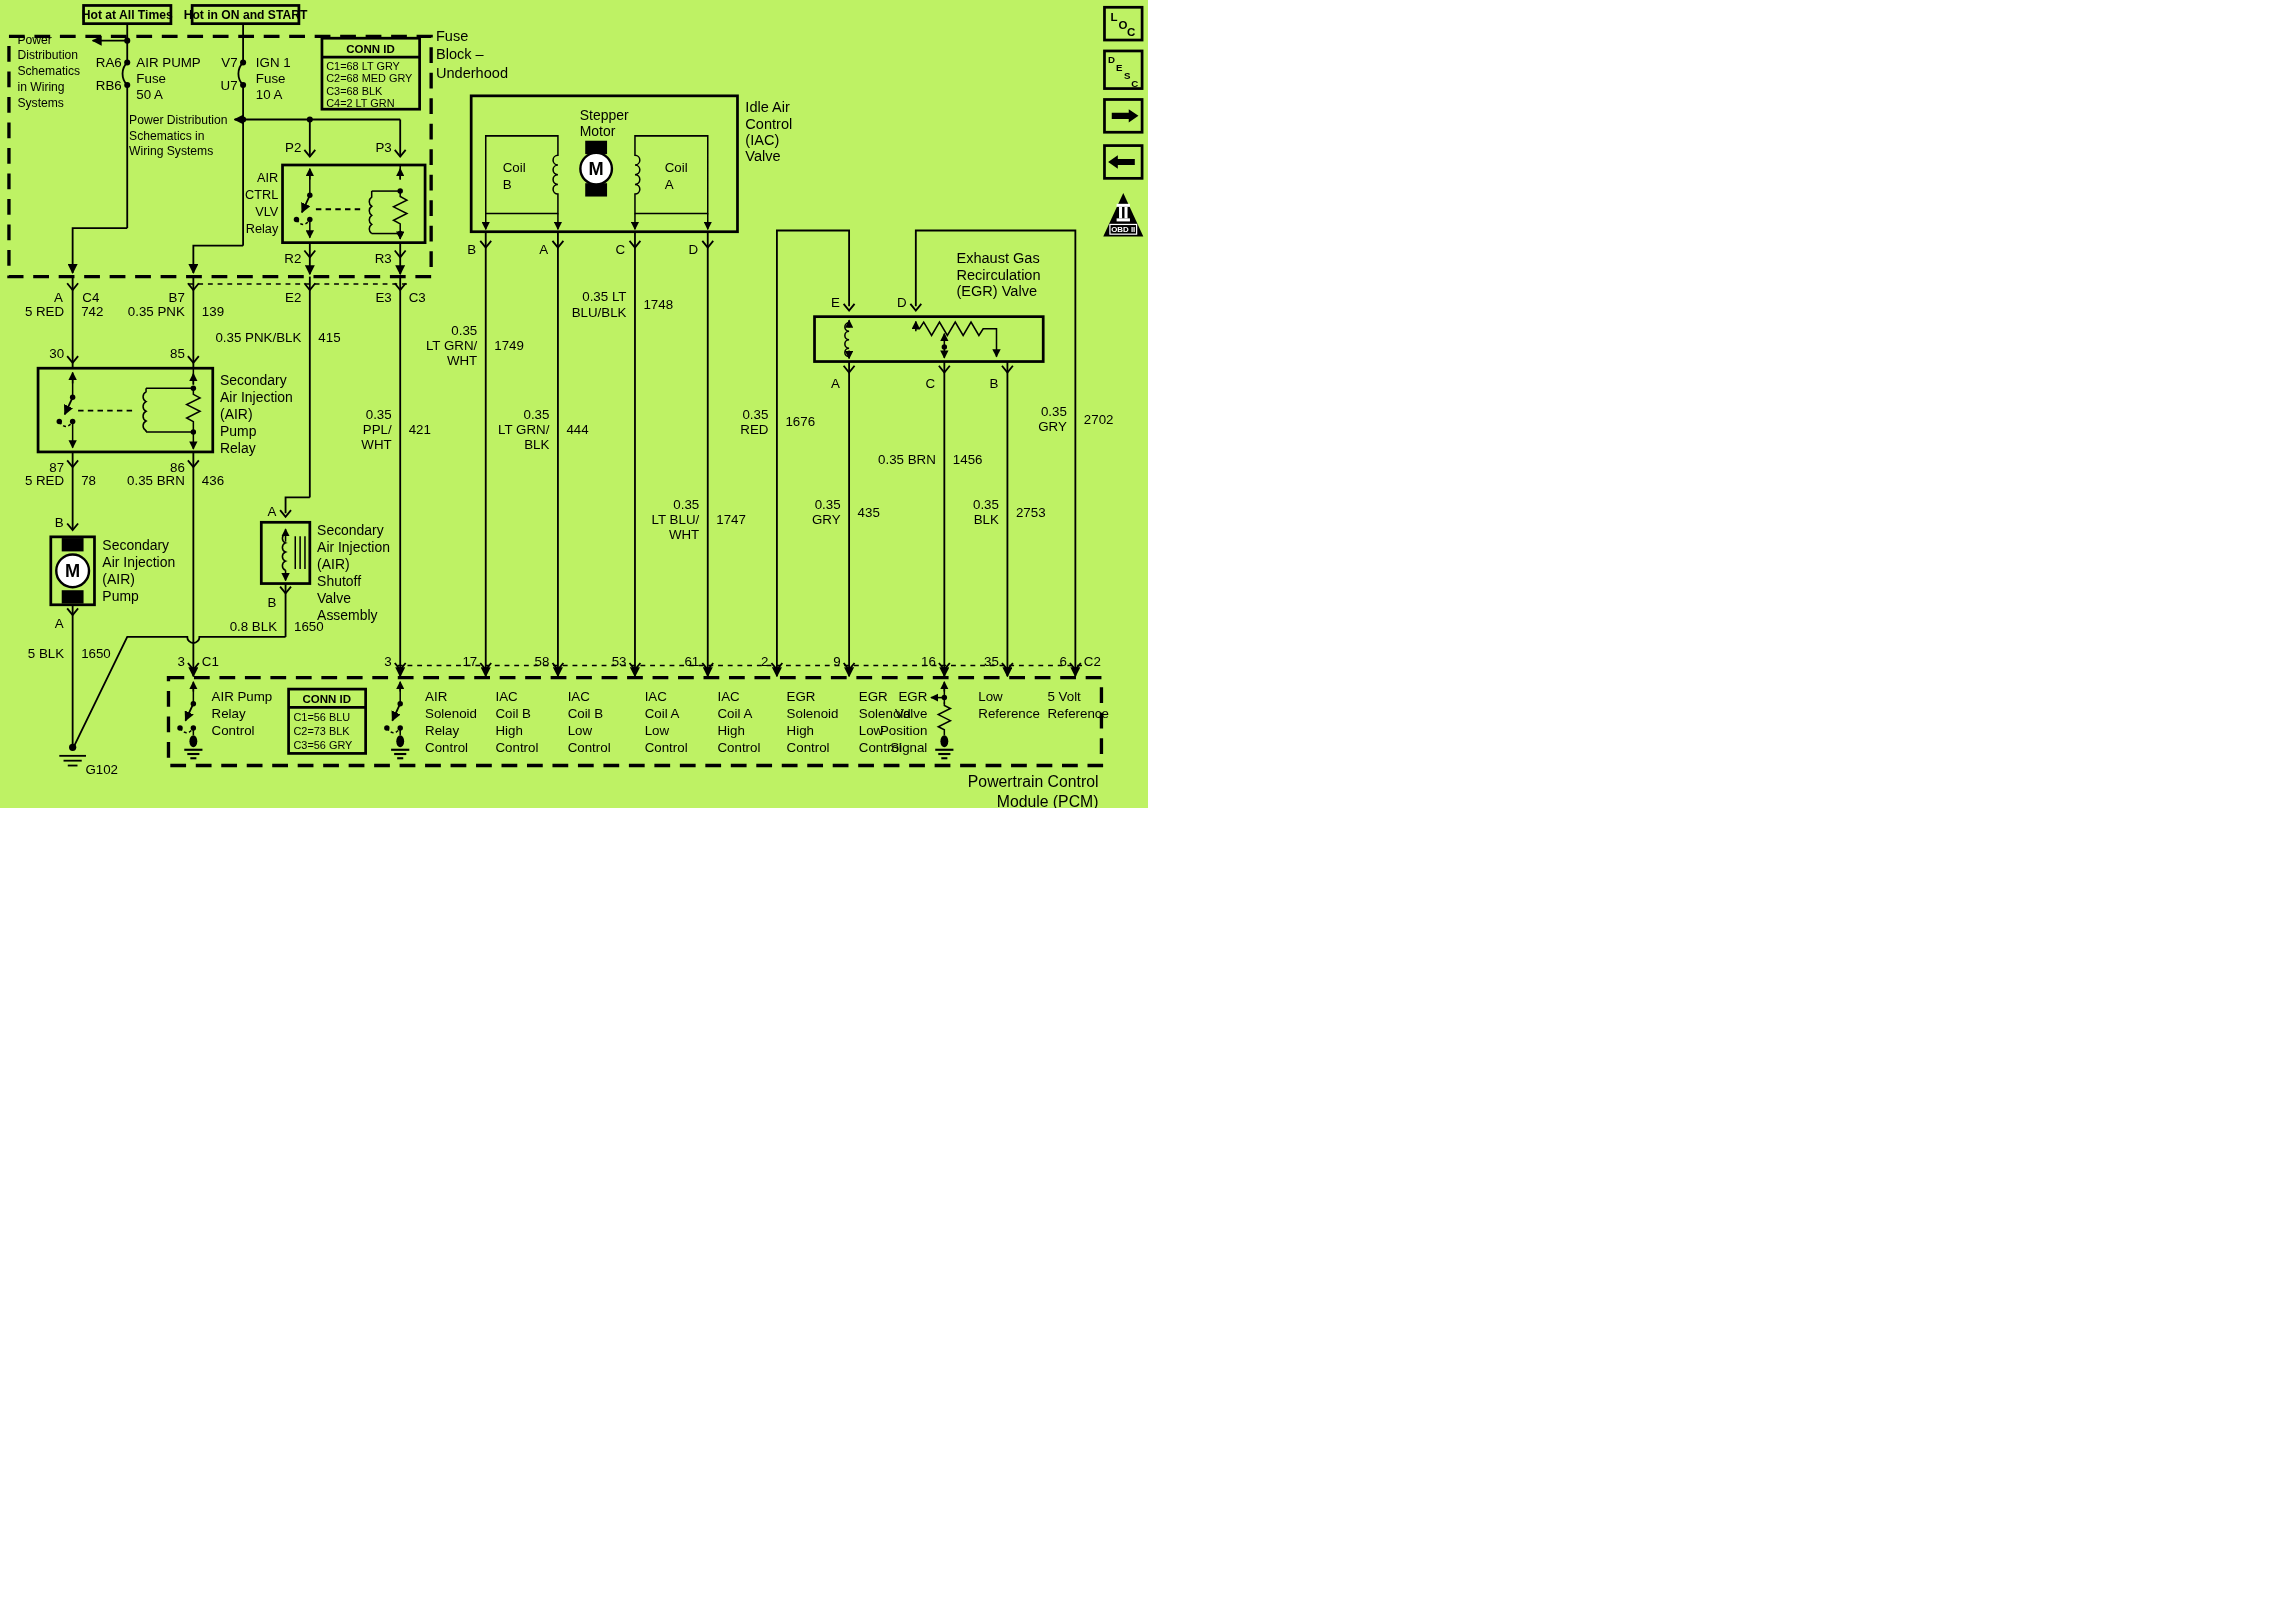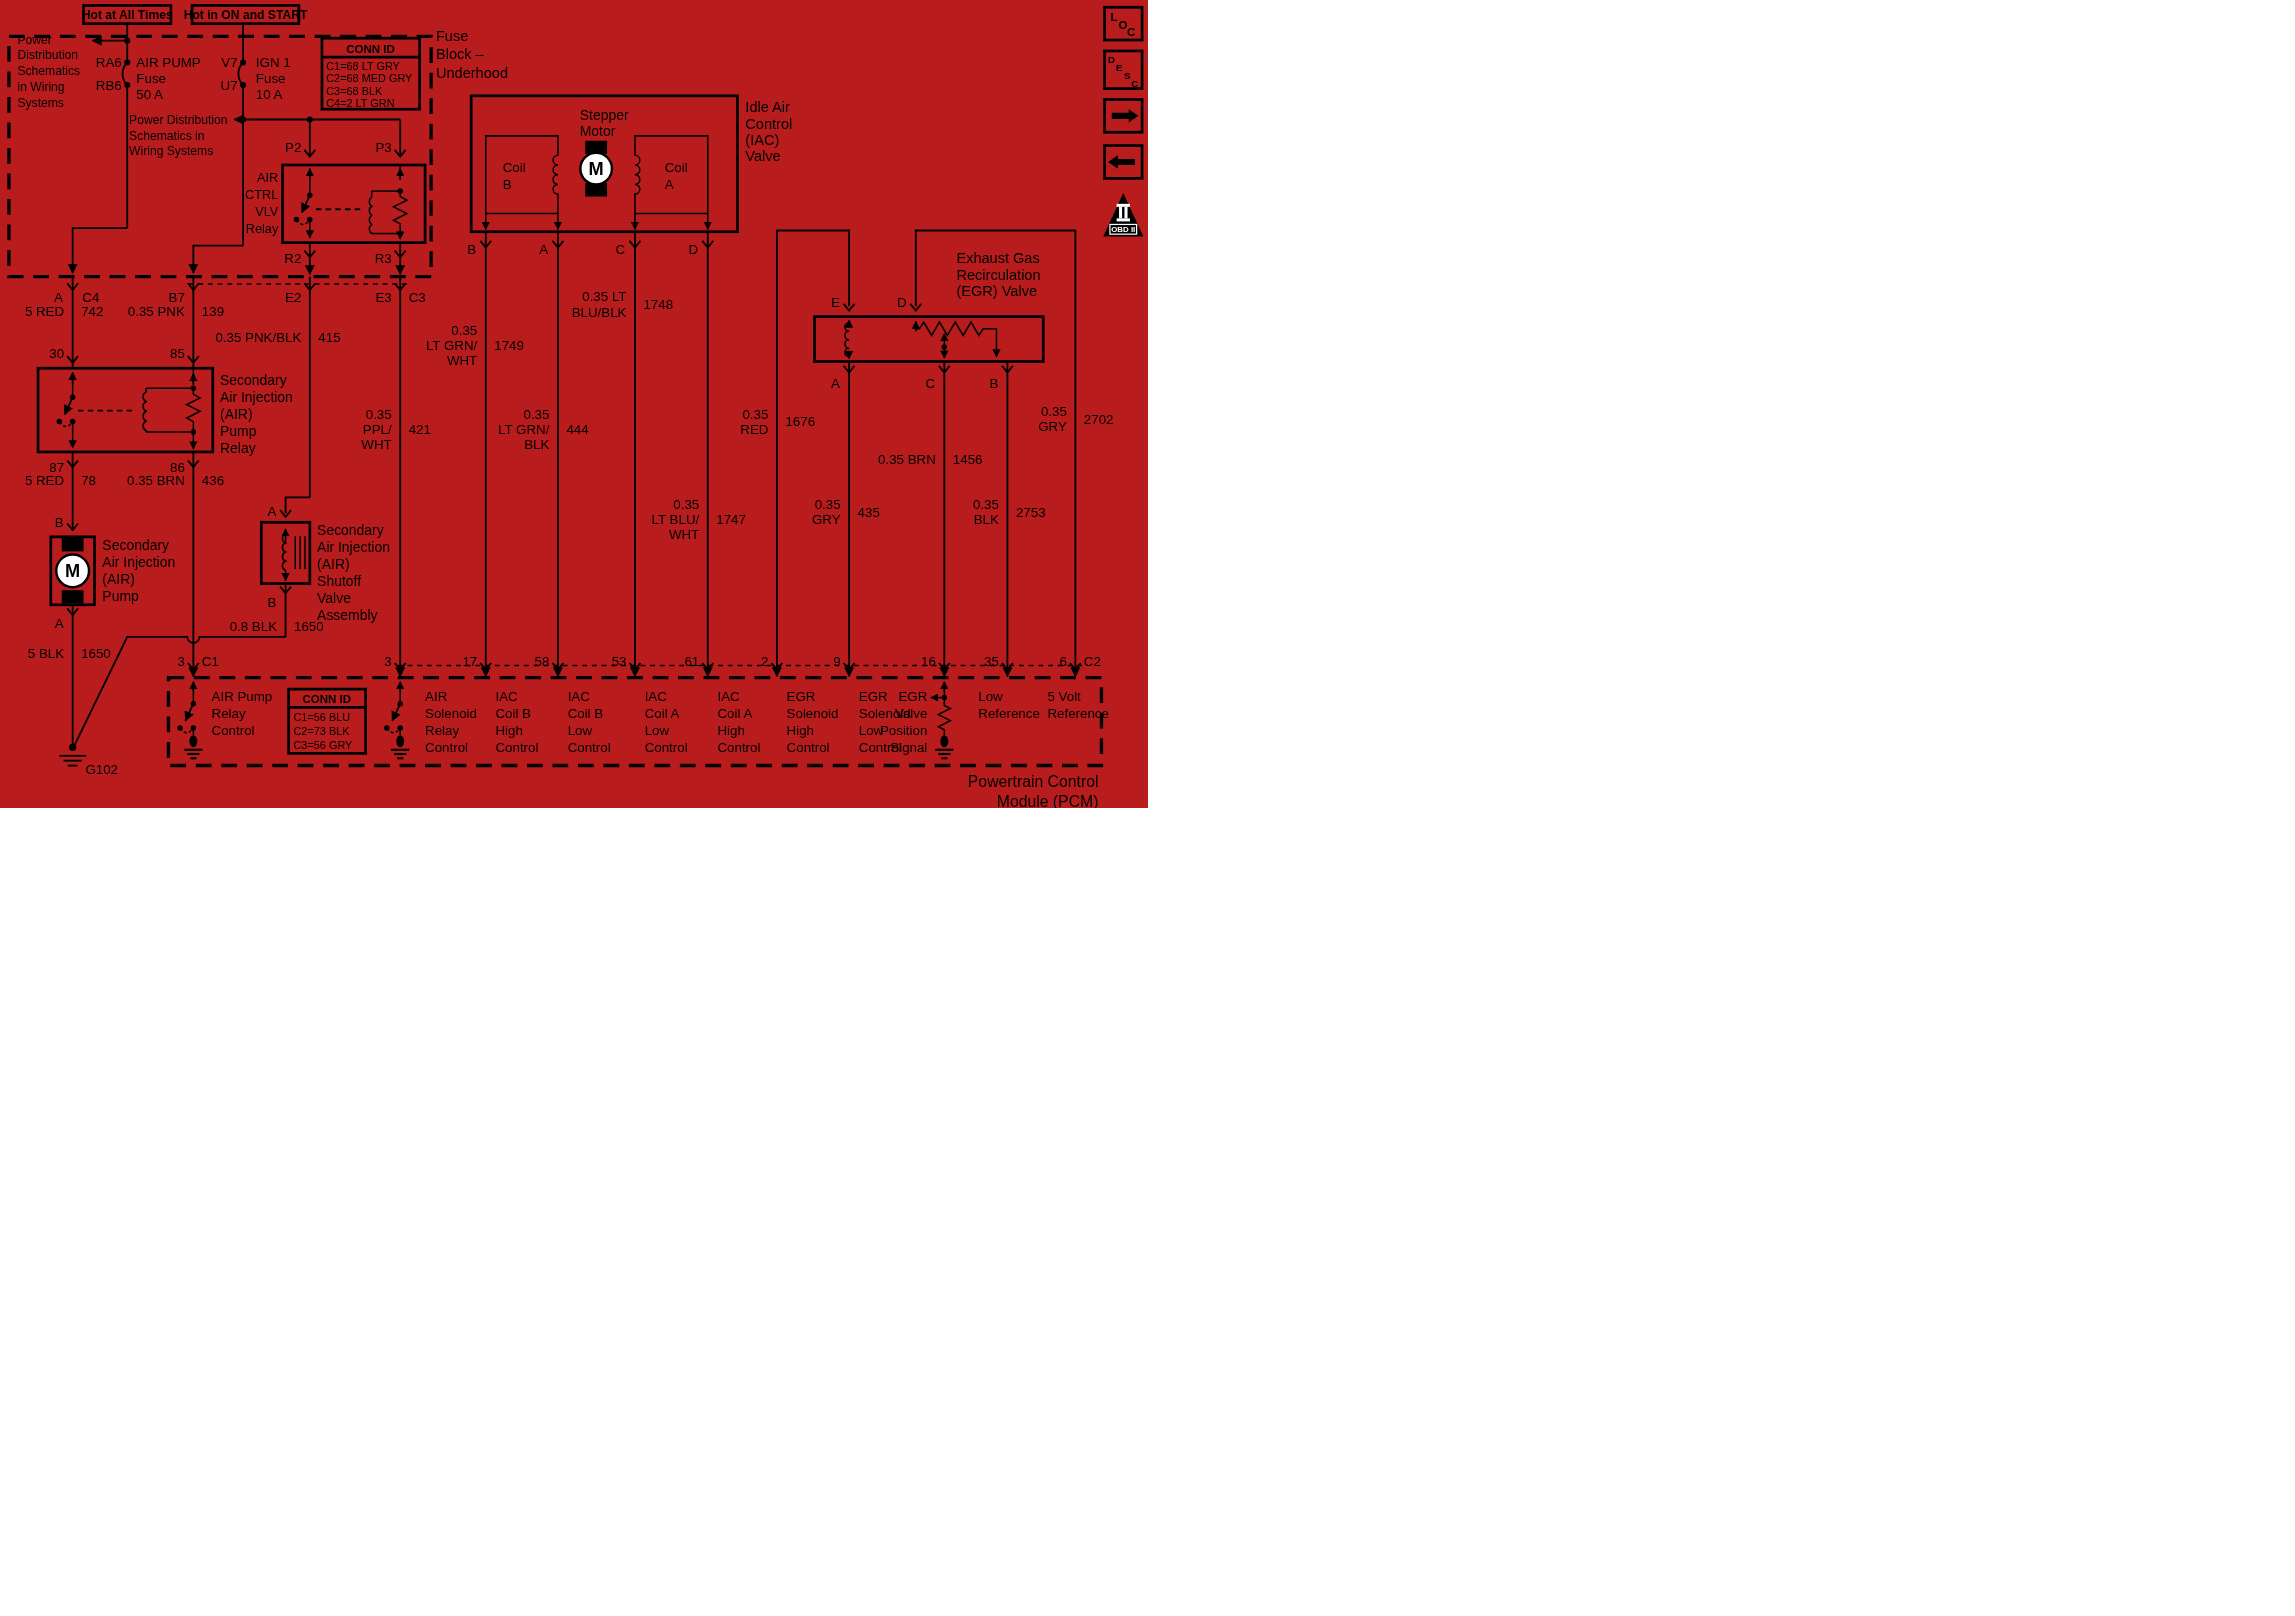--- a/index.html
+++ b/index.html
@@ -1,16 +1,16 @@
 <!DOCTYPE html>
 <html style="font-size:9.7px"><head>
 <meta charset="utf-8">
 <style>
   html,body{margin:0;padding:0;background:#fff;}
-  .stage{width:1148px;height:808px;background:#b91c1c;position:relative;}
+  .stage{width:1148px;height:808px;background:#bef264;position:relative;}
   svg{display:block;}
   .t{font-family:"Liberation Sans",sans-serif;font-size:22px;fill:#000;}
   .f18{font-size:18px;}
   .f19{font-size:19px;}
   .f20{font-size:20px;}
   .f21{font-size:21px;}
   .f23{font-size:23px;}
   .f24{font-size:24px;}
   .f26{font-size:26px;}
   .f16{font-size:16px;}

